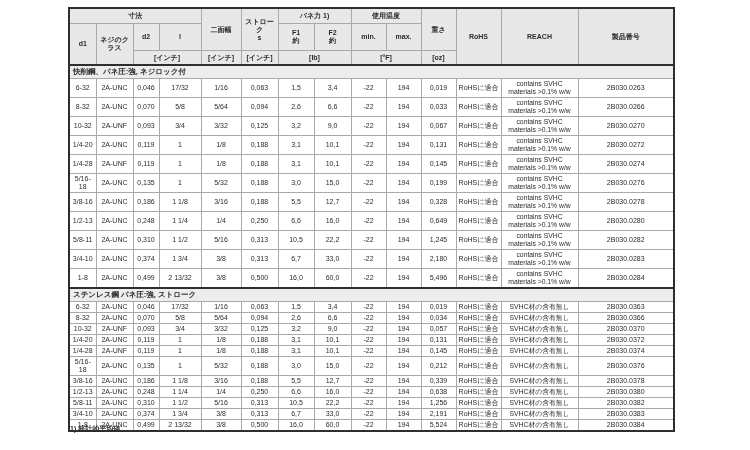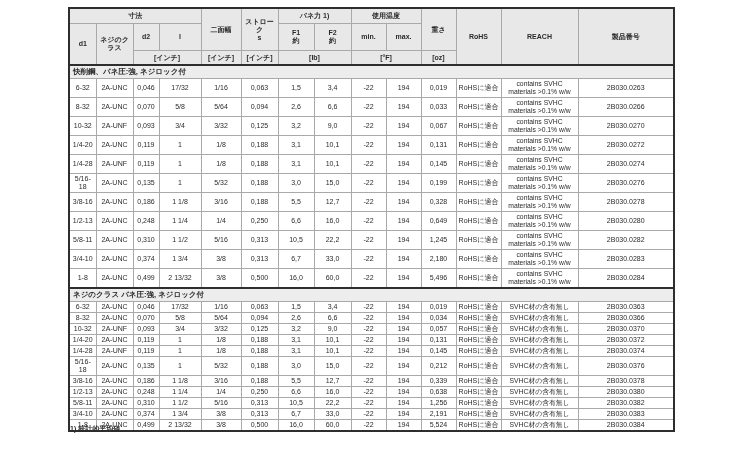--- a/index.html
+++ b/index.html
@@ -265,21 +265,21 @@
           <td>16,0</td>
           <td>60,0</td>
           <td>-22</td>
           <td>194</td>
           <td>5,496</td>
           <td>RoHSに適合</td>
           <td class="reach-cell">contains SVHC materials &gt;0.1% w/w</td>
           <td>2B030.0284</td>
         </tr>
         <tr class="section-row">
-          <td colspan="14">ネジのクラス バネ圧:強, ネジロック付</td>
+          <td colspan="14">ステンレス鋼 バネ圧:強, ストローク</td>
         </tr>
         <tr>
           <td>6-32</td>
           <td>2A-UNC</td>
           <td>0,046</td>
           <td>17/32</td>
           <td>1/16</td>
           <td>0,063</td>
           <td>1,5</td>
           <td>3,4</td>

